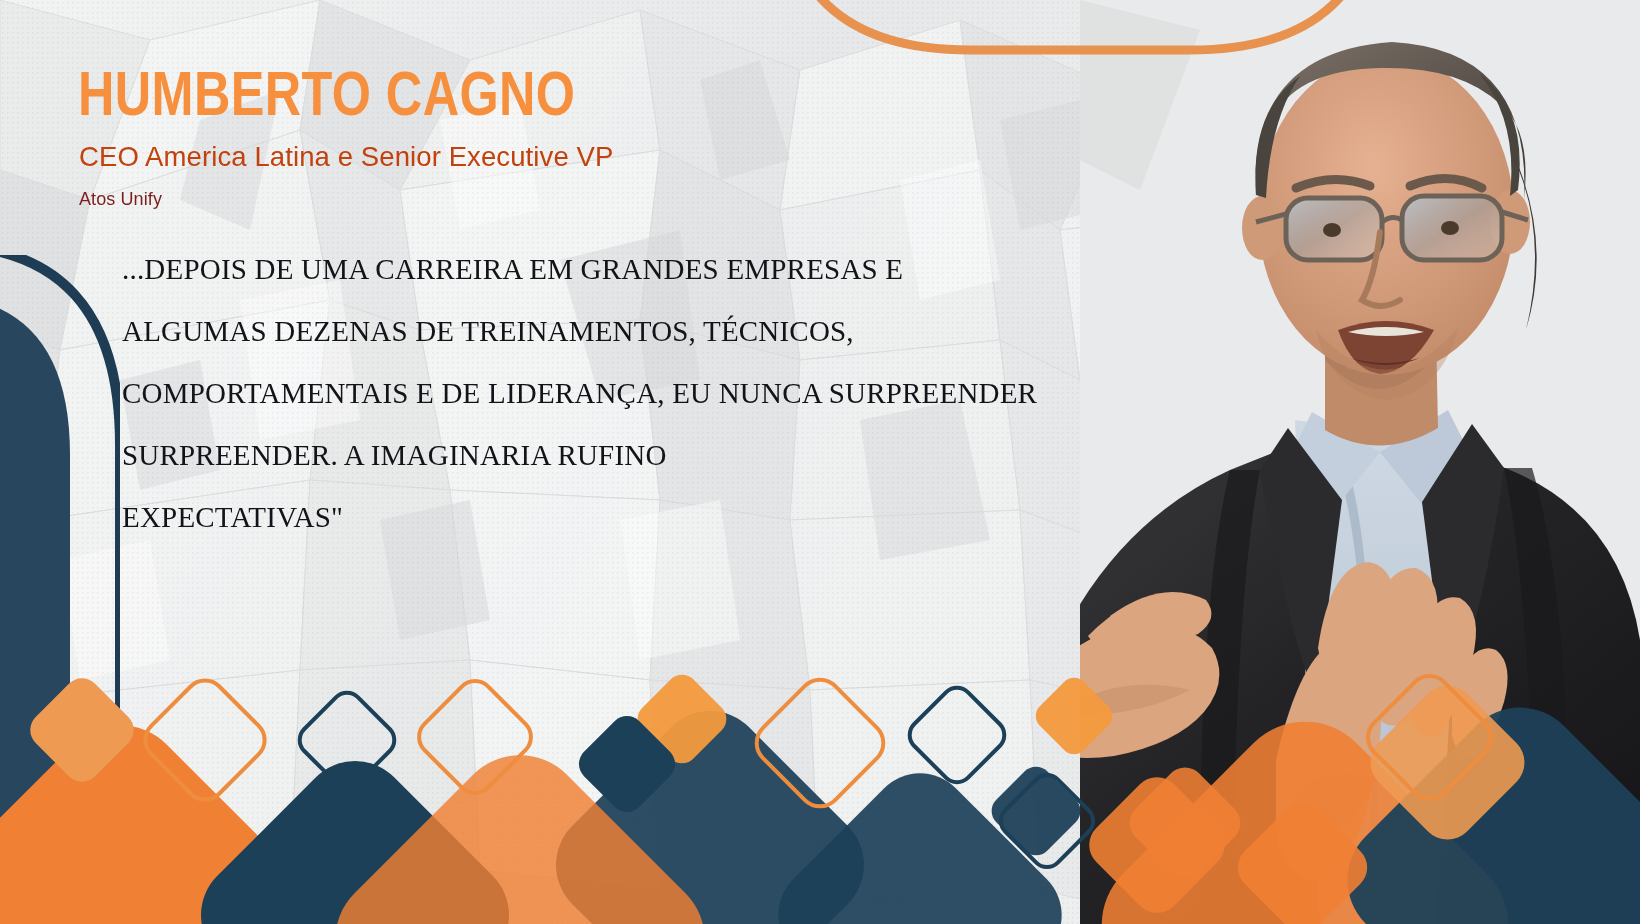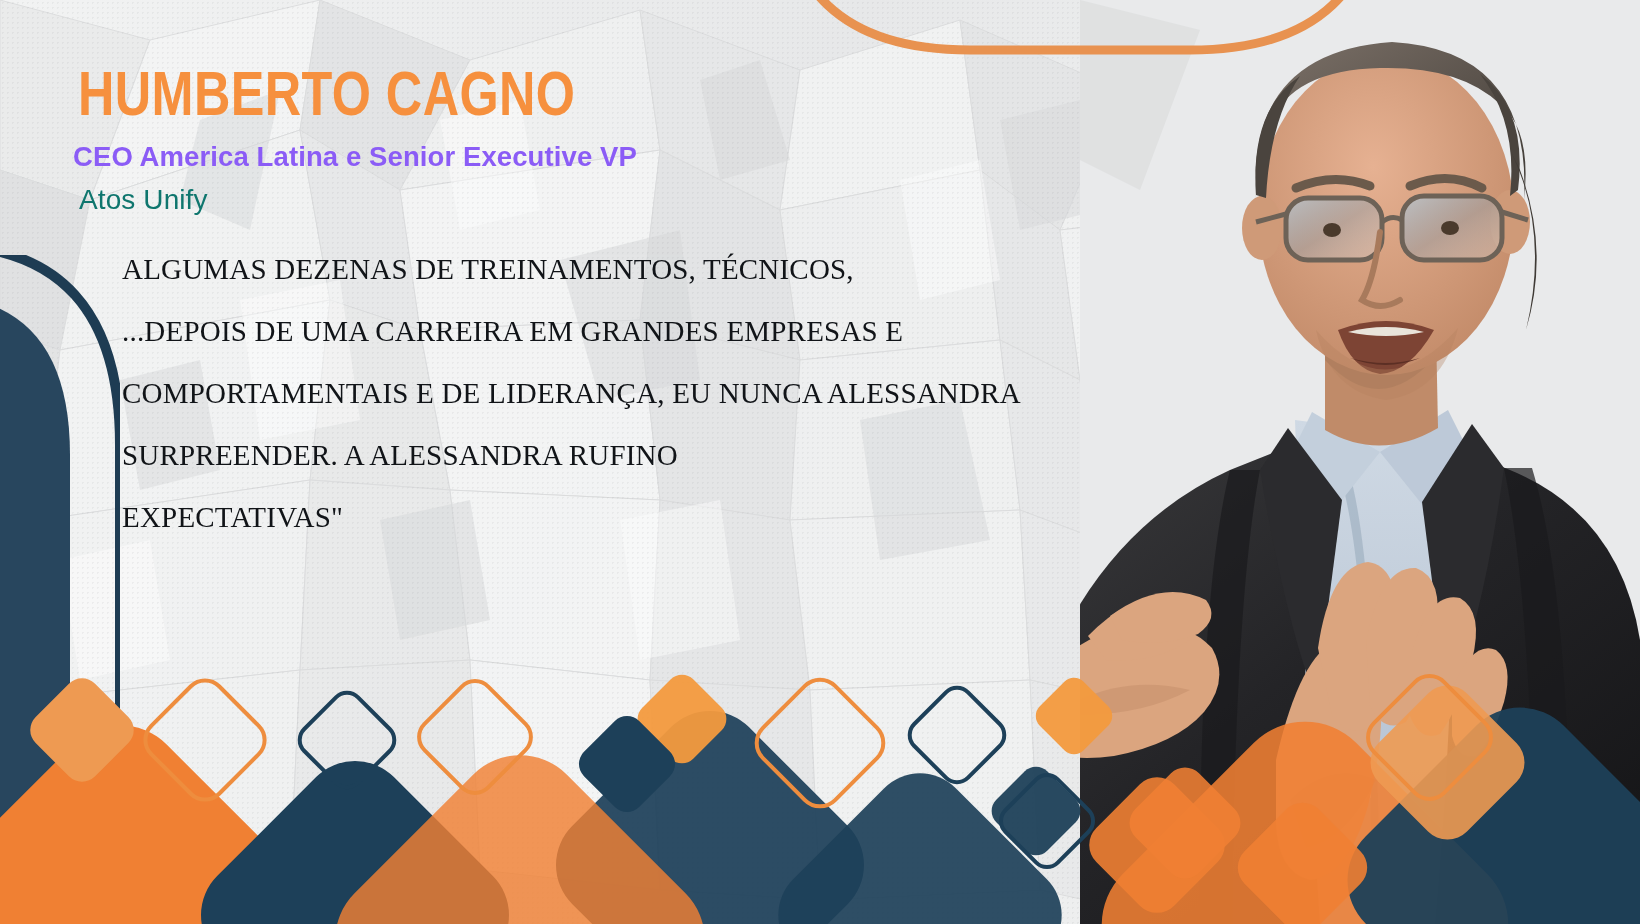--- a/index.html
+++ b/index.html
@@ -35,28 +35,28 @@
     font-weight:700;
     font-size:63px;
     line-height:1;
     letter-spacing:.5px;
     transform:scaleX(.80);
     transform-origin:left top;
     color:#F6903E;
     white-space:nowrap;
   }
   .role{
-    position:absolute;left:73px;top:139px;
+    position:absolute;left:79px;top:139px;
     font-size:27.5px;line-height:35px;
-    color:#8b5cf6;white-space:nowrap;letter-spacing:.1px;font-weight:bold;
+    color:#c2410c;white-space:nowrap;letter-spacing:.1px;
   }
   .company{
     position:absolute;left:79px;top:182px;
-    font-size:28px;line-height:35px;
-    color:#0f766e;white-space:nowrap;letter-spacing:.1px;
+    font-size:18px;line-height:35px;
+    color:#7f1d1d;white-space:nowrap;letter-spacing:.1px;
   }
   .quote{
     position:absolute;left:122px;top:238px;width:980px;
     font-family:"Liberation Serif","DejaVu Serif",serif;
     font-size:29px;
     line-height:62px;
     color:#111418;
     letter-spacing:.2px;
   }
   .quote div{white-space:nowrap;}
@@ -307,21 +307,21 @@
 
   <div class="textwrap">
 
     <div class="name">HUMBERTO CAGNO</div>
 
     <div class="role">CEO America Latina e Senior Executive VP</div>
 
     <div class="company">Atos Unify</div>
 
     <div class="quote">
+      <div>...DEPOIS DE UMA CARREIRA EM GRANDES EMPRESAS E</div>
       <div>ALGUMAS DEZENAS DE TREINAMENTOS, TÉCNICOS,</div>
-      <div>...DEPOIS DE UMA CARREIRA EM GRANDES EMPRESAS E</div>
-      <div>COMPORTAMENTAIS E DE LIDERANÇA, EU NUNCA ALESSANDRA</div>
-      <div>SURPREENDER. A ALESSANDRA RUFINO</div>
+      <div>COMPORTAMENTAIS E DE LIDERANÇA, EU NUNCA SURPREENDER</div>
+      <div>SURPREENDER. A IMAGINARIA RUFINO</div>
       <div>EXPECTATIVAS"</div>
     </div>
   </div>
 
 </div>
 
 </body></html>

